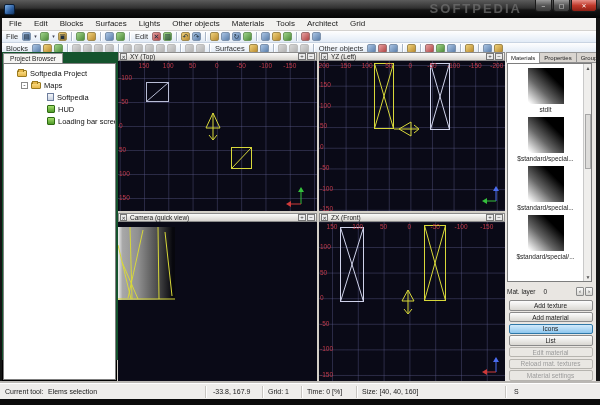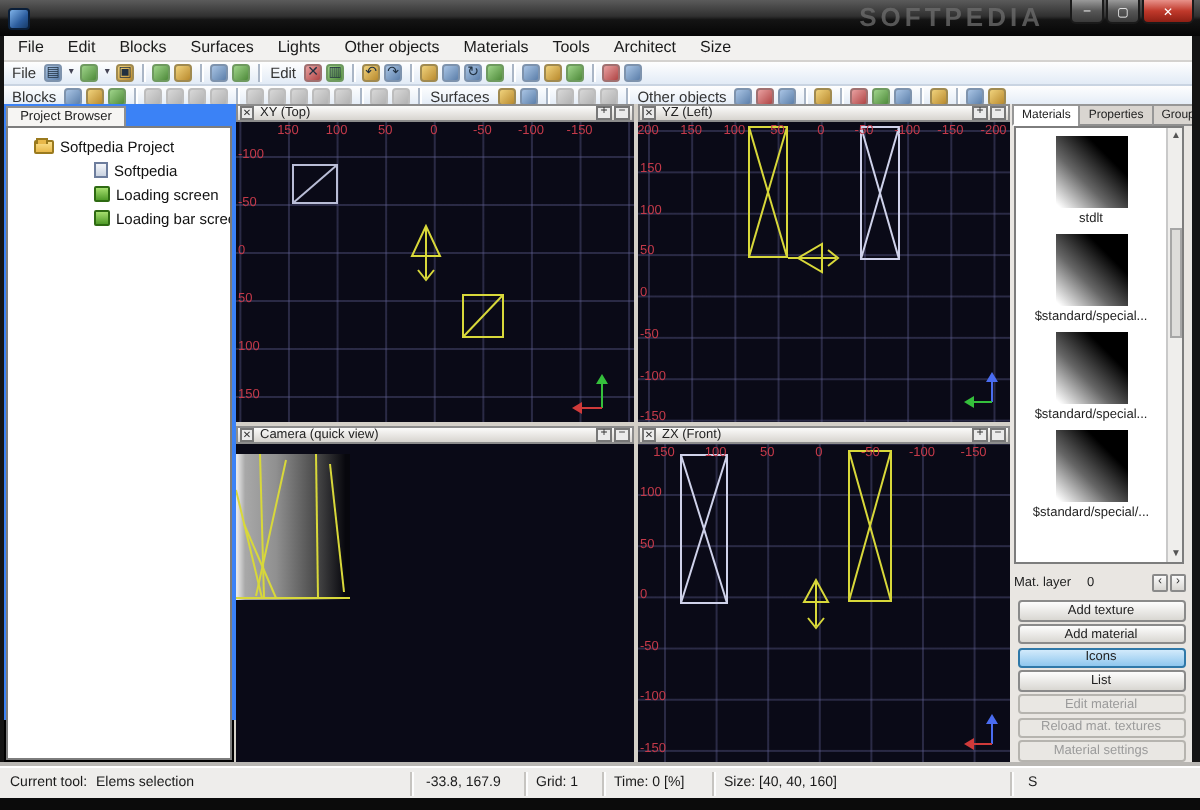--- a/index.html
+++ b/index.html
@@ -40,21 +40,21 @@
   .tbicon.drop{width:5px;background:none;border:none;color:#445;font-size:5px;line-height:9px;}
   .tbicon.dim{background:linear-gradient(135deg,#d8d8d8,#b2b2b2)!important;border-color:#bdbdbd!important;color:#999;}
   .tbsep{width:1px;height:9px;background:#aab6c6;margin:0 3px;box-shadow:1px 0 0 #fff;flex:none;}
 
   
   .edge-left{position:absolute;left:0;top:18px;width:2px;height:381px;background:#141414;}
   .edge-right{position:absolute;left:596px;top:18px;width:4px;height:381px;background:#141414;}
   .edge-bottom{position:absolute;left:0;top:399px;width:600px;height:6px;background:#0b0b0b;}
 
   
-  .left-panel{position:absolute;left:2px;top:52px;width:116px;height:308px;background:#3b82f6;text-decoration:underline;}
+  .left-panel{position:absolute;left:2px;top:52px;width:116px;height:308px;background:#14532d;text-decoration:underline;}
   .pb-tab{position:absolute;left:1px;top:1px;width:60px;height:10px;background:#f6f5f3;
     border:1px solid #8f8f8f;border-bottom:none;font-size:6.5px;color:#222;
     text-align:center;line-height:9px;}
   .tree-box{position:absolute;left:1px;top:11px;width:113px;height:317px;background:#fff;
     border:1px solid #7d7d7d;overflow:hidden;padding-top:3px;}
   .tree-row{display:flex;align-items:center;height:12px;}
   .expander{width:7px;height:7px;border:1px solid #8a8a8a;background:#fff;color:#333;
     font-size:7px;line-height:4px;text-align:center;margin-right:3px;flex:none;}
   .ti{flex:none;margin-right:3px;position:relative;}
   .ic-folder{width:10px;height:7px;background:linear-gradient(#fbe08a,#e8b84a);border:1px solid #9a7a1e;border-radius:1px;}
@@ -137,21 +137,21 @@
 <div class="menubar">
   <span class="menu-item">File</span>
   <span class="menu-item">Edit</span>
   <span class="menu-item">Blocks</span>
   <span class="menu-item">Surfaces</span>
   <span class="menu-item">Lights</span>
   <span class="menu-item">Other objects</span>
   <span class="menu-item">Materials</span>
   <span class="menu-item">Tools</span>
   <span class="menu-item">Architect</span>
-  <span class="menu-item">Size</span>
+  <span class="menu-item">Grid</span>
 </div>
 
 <div class="toolbar tb1">
     <span class="tblabel">File</span>
     <span class="tbicon">▤</span>
     <span class="tbicon drop">▾</span>
     <span class="tbicon"></span>
     <span class="tbicon drop">▾</span>
     <span class="tbicon">▣</span>
     <span class="tbsep"></span>
@@ -230,28 +230,34 @@
 
 <div class="left-panel">
   <div class="pb-tab">Project Browser</div>
   <div class="tree-box">
       <div class="tree-row">
         <span style="flex: 0 0 auto; width: 13px;"></span>
         <span class="ti ic-folder"></span>
         <span class="tlabel">Softpedia Project</span>
       </div>
       <div class="tree-row">
+        <span style="flex: 0 0 auto; width: 17px;"></span>
+        <span class="expander">-</span>
+        <span class="ti ic-folder"></span>
+        <span class="tlabel">Maps</span>
+      </div>
+      <div class="tree-row">
         <span style="flex: 0 0 auto; width: 43px;"></span>
         <span class="ti ic-map"></span>
         <span class="tlabel">Softpedia</span>
       </div>
       <div class="tree-row">
         <span style="flex: 0 0 auto; width: 43px;"></span>
         <span class="ti ic-screen"></span>
-        <span class="tlabel">Loading screen</span>
+        <span class="tlabel">HUD</span>
       </div>
       <div class="tree-row">
         <span style="flex: 0 0 auto; width: 43px;"></span>
         <span class="ti ic-screen"></span>
         <span class="tlabel">Loading bar screen</span>
       </div>
     </div>
 </div>
 
 <div class="vp" style="left:118px;top:52px;width:199px;height:159px;">

